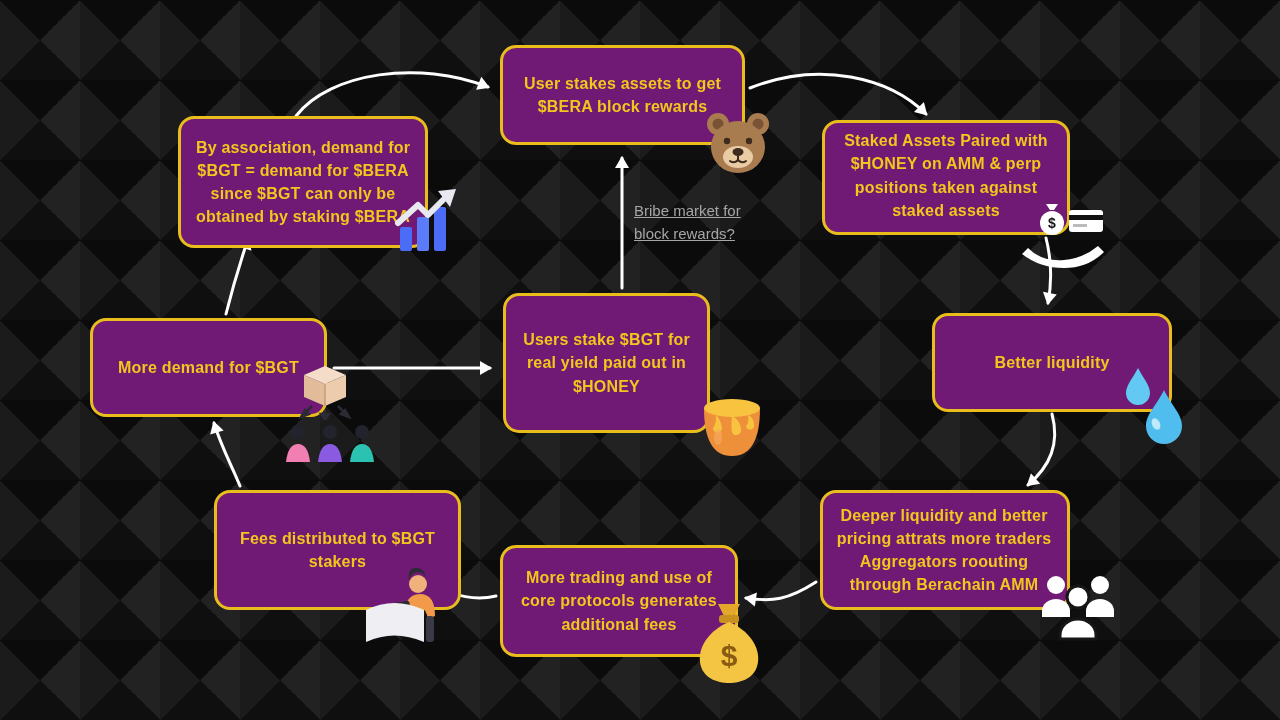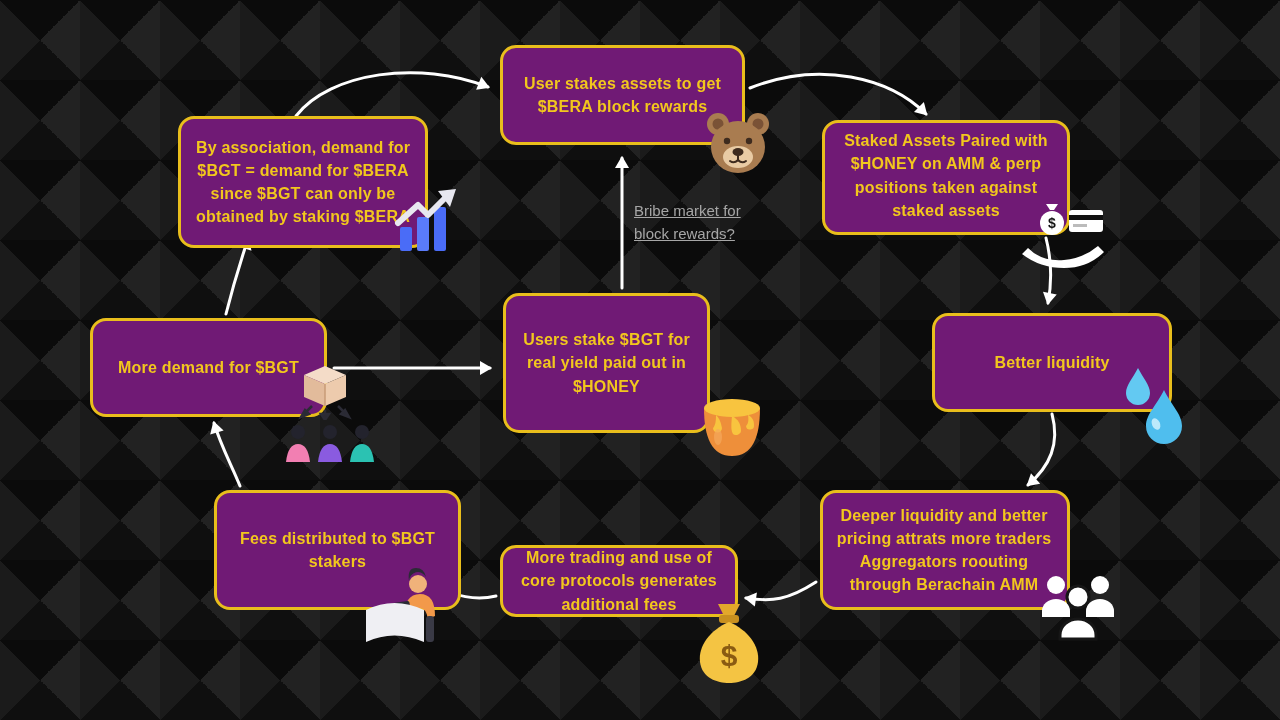--- a/index.html
+++ b/index.html
@@ -96,21 +96,21 @@
 </div>
 
 <div class="node" style="left:932px; top:313px; width:240px; height:99px;">
   <span>Better liquidity</span>
 </div>
 
 <div class="node" style="left:178px; top:490px; width:247px; height:120px;margin-left:36px;">
   <span>Fees distributed to $BGT stakers</span>
 </div>
 
-<div class="node" style="left:500px; top:545px; width:238px; height:72px;">
+<div class="node" style="left:500px; top:545px; width:238px; height:112px;">
   <span>More trading and use of core protocols generates additional fees</span>
 </div>
 
 <div class="node" style="left:820px; top:490px; width:250px; height:120px;padding-left:12px;">
   <span>Deeper liquidity and better pricing attrats more traders Aggregators roouting through Berachain AMM</span>
 </div>
 
 <div class="annotation">Bribe market for block rewards?</div>
 
 <div class="icon" style="left:702px; top:110px; width:72px; height:66px;">

